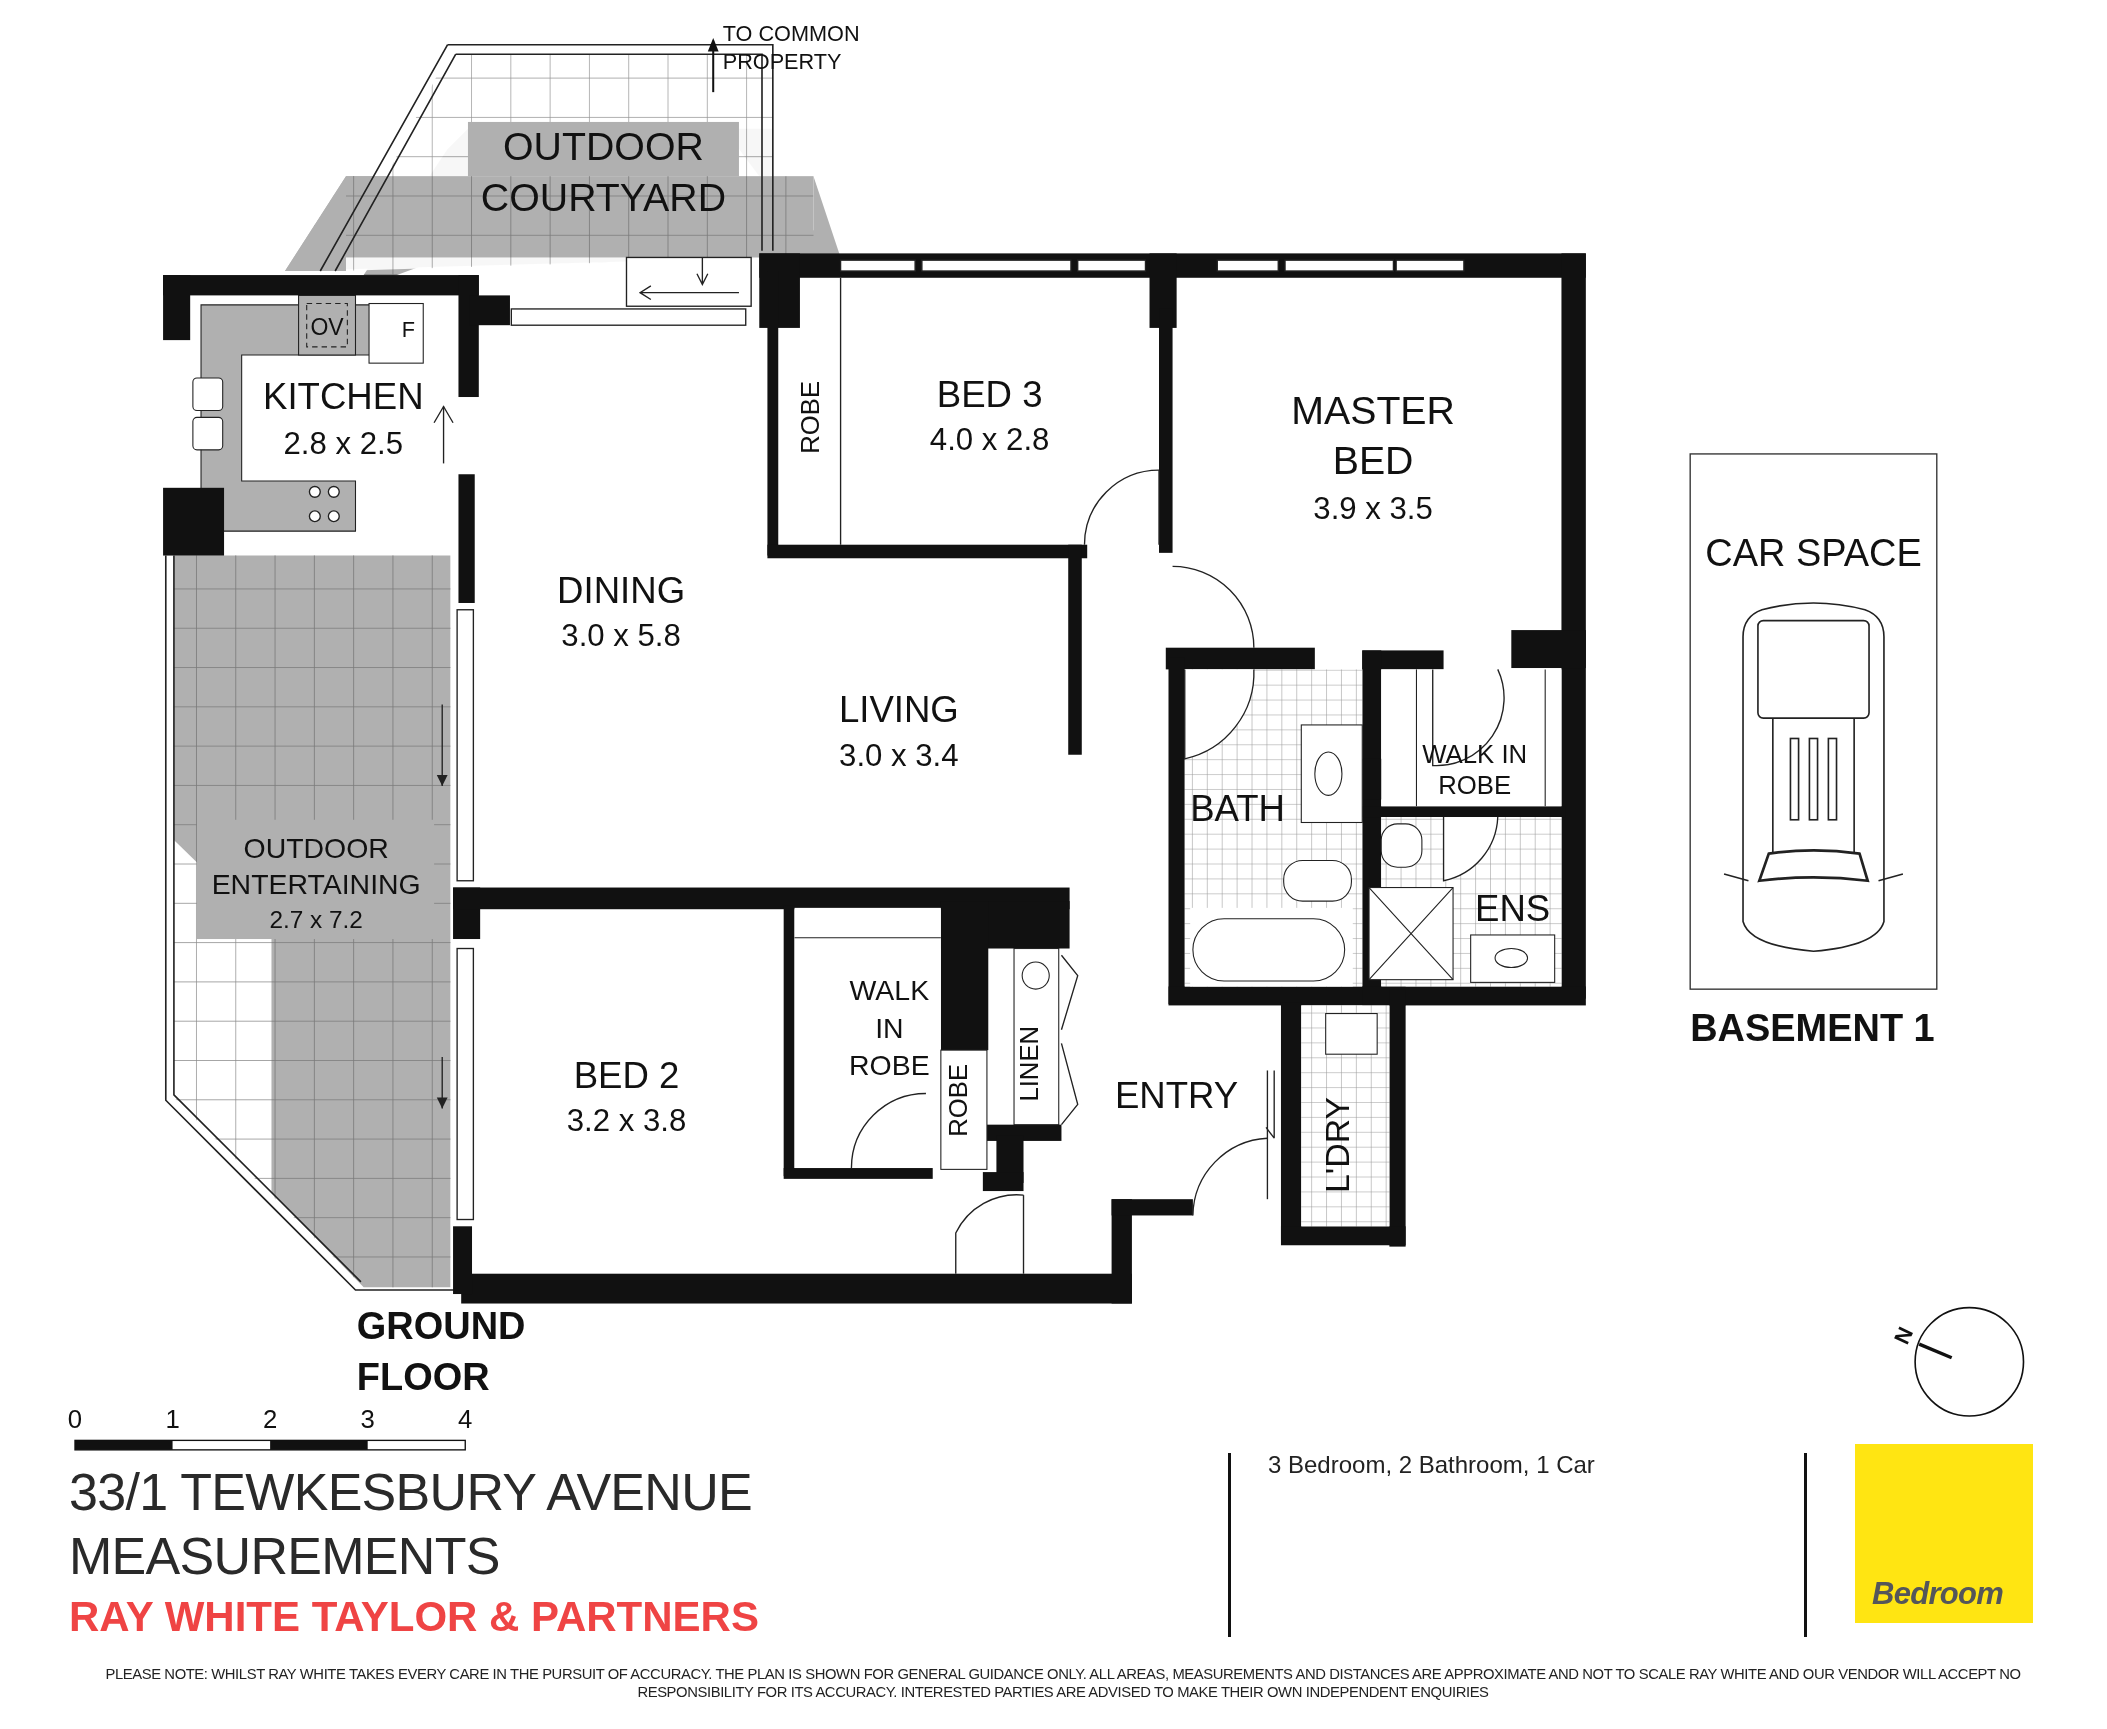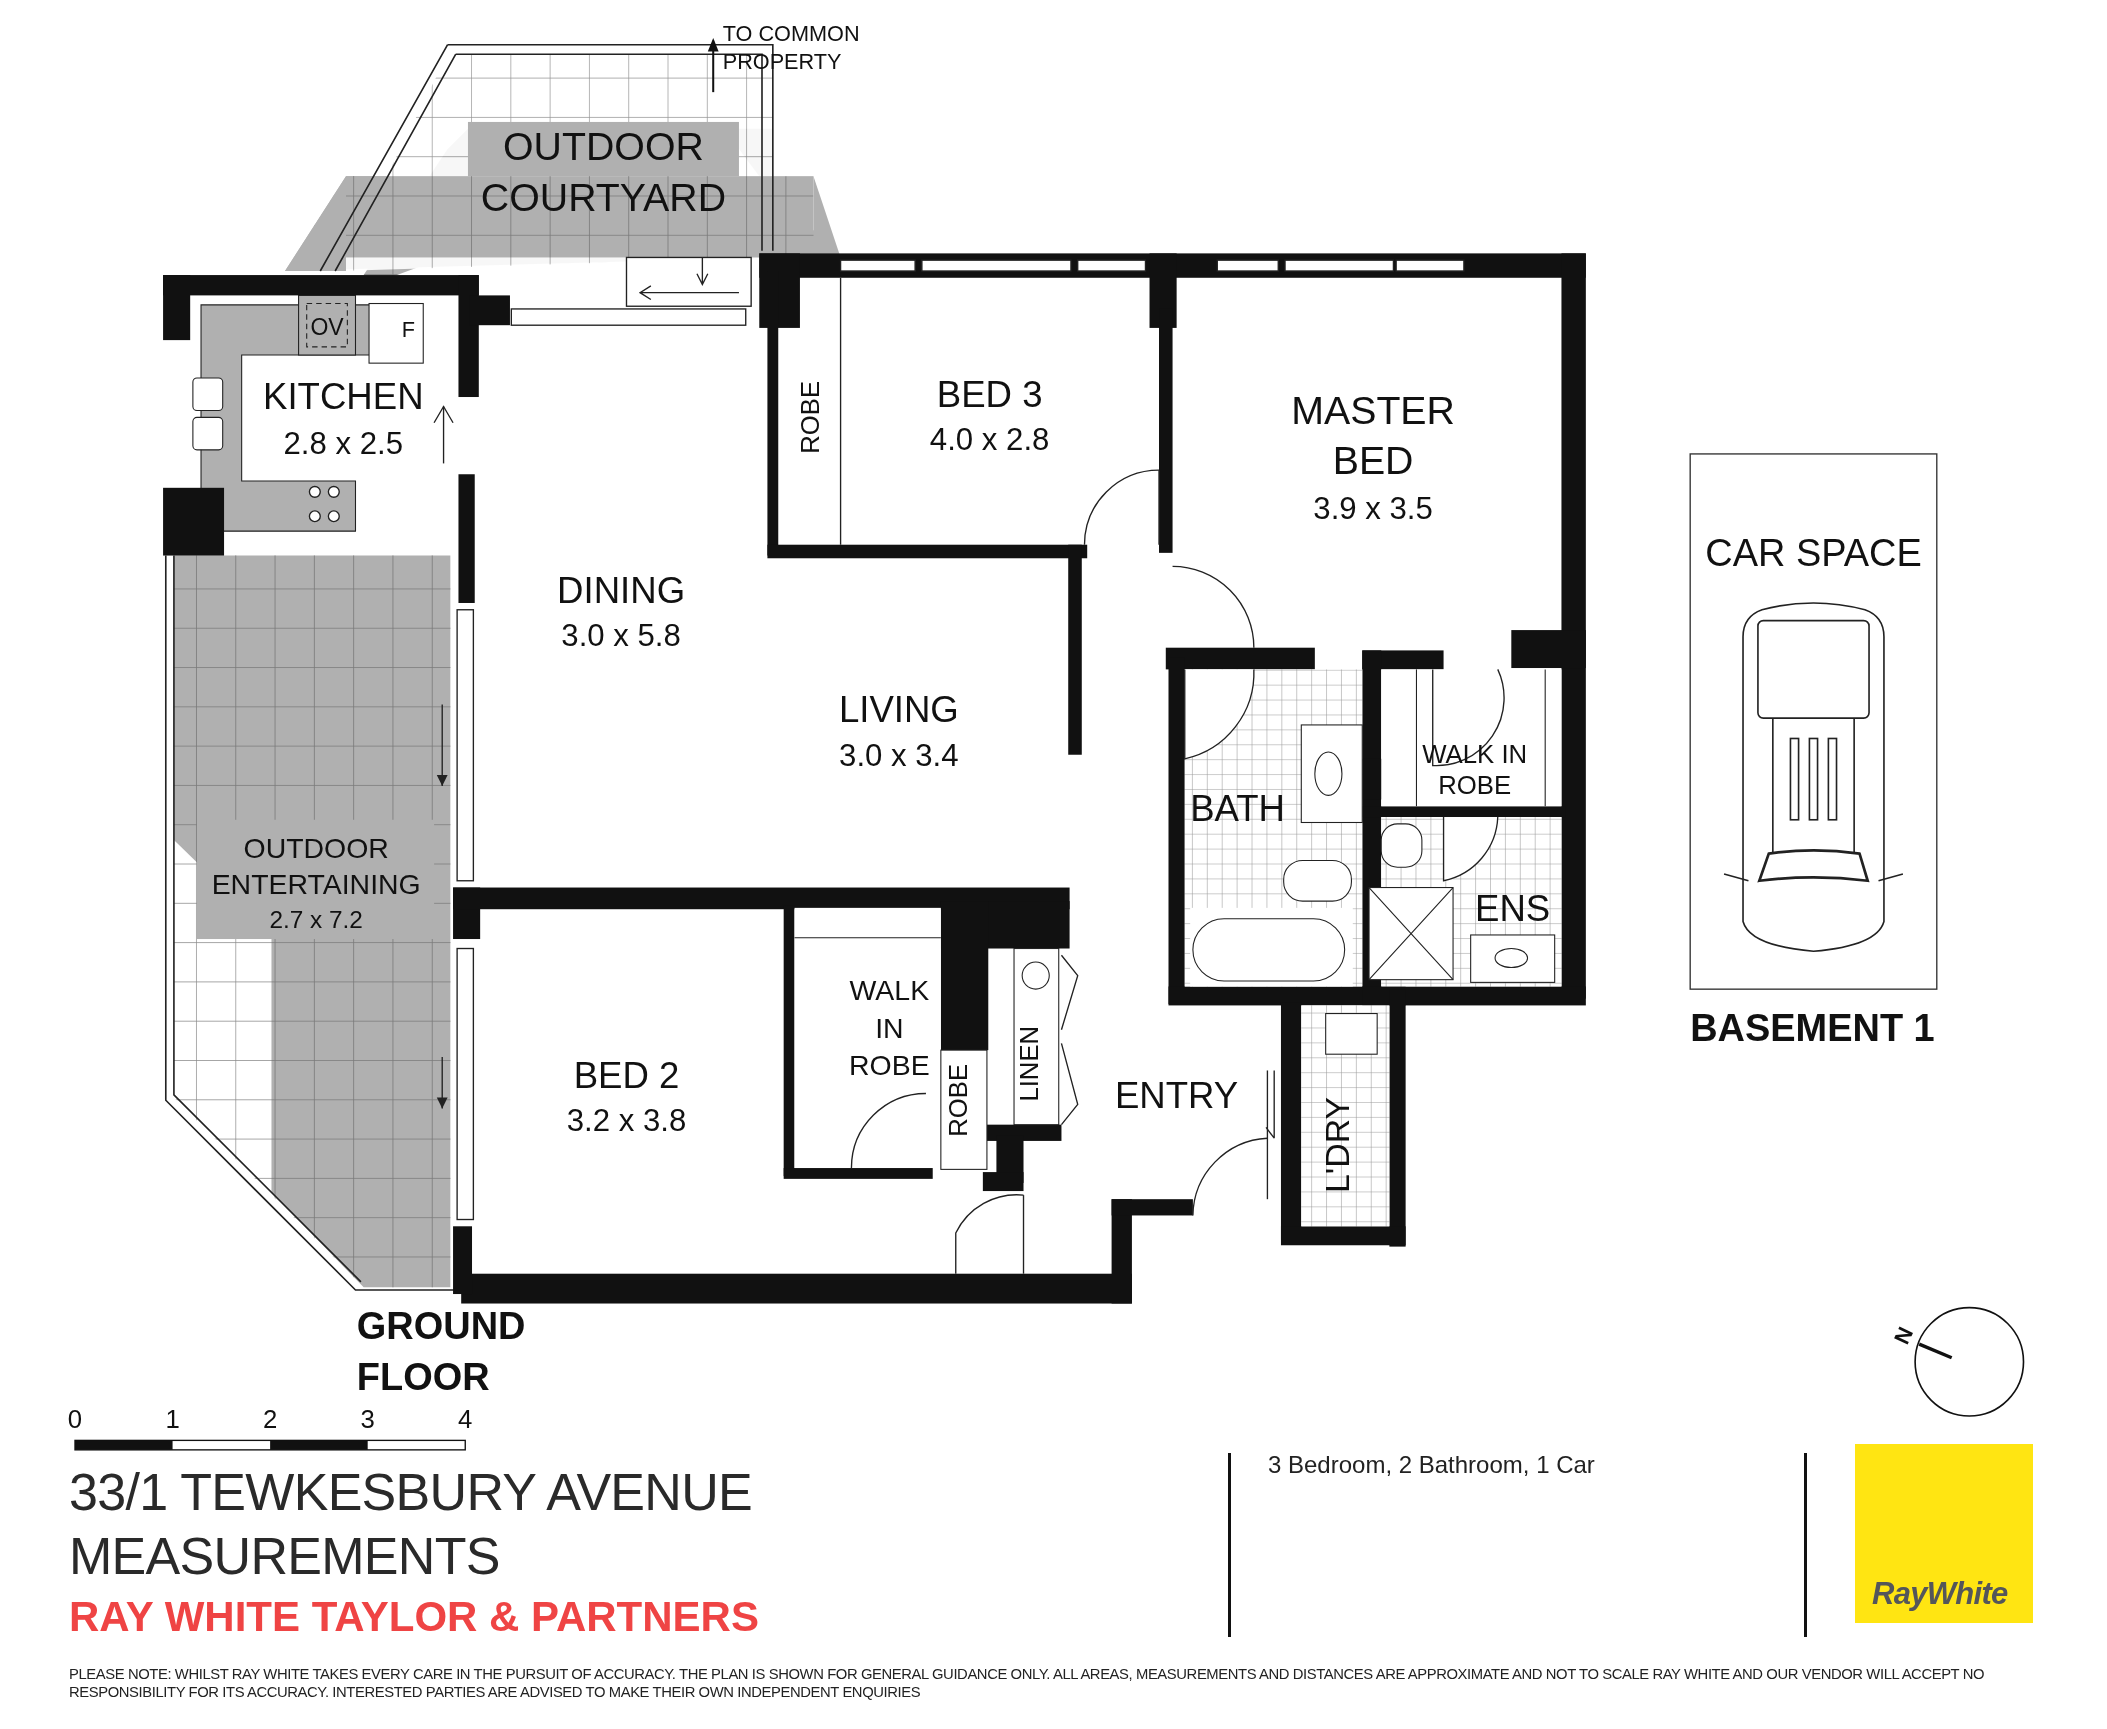--- a/index.html
+++ b/index.html
@@ -3,21 +3,21 @@
 <meta charset="utf-8">
 <style>
   html,body{margin:0;padding:0;background:#fff;}
   body{width:2108px;height:1729px;position:relative;overflow:hidden;font-family:"Liberation Sans",sans-serif;}
   #plan{position:absolute;left:0;top:0;width:2108px;height:1729px;}
   .lbl{font-family:"Liberation Sans",sans-serif;fill:#111;}
   .abs{position:absolute;font-family:"Liberation Sans",sans-serif;color:#222;white-space:nowrap;}
   .addr{font-size:52px;color:#2a2a2a;letter-spacing:-0.7px;}
   .agency{font-size:42px;font-weight:bold;color:#ef4444;}
   .summary{font-size:24px;color:#222;}
-  .disclaimer{font-size:14.8px;color:#222;line-height:18px;white-space:normal;width:1988px;letter-spacing:-0.4px;}
+  .disclaimer{font-size:14.8px;color:#222;line-height:18px;white-space:normal;width:1988px;letter-spacing:-0.4px;text-align:center;}
   .vline{position:absolute;width:2.8px;background:#111;}
   .logo{position:absolute;background:#FFE512;}
   .logo-text{position:absolute;font-family:"Liberation Sans",sans-serif;font-weight:bold;font-style:italic;color:#54565A;font-size:31px;letter-spacing:-0.7px;}
 </style>
 </head>
 <body>
 
 <svg id="plan" viewBox="0 0 1555 1276" xmlns="http://www.w3.org/2000/svg">
   <defs>
     <pattern id="tileG" width="29" height="29" patternUnits="userSpaceOnUse">
@@ -278,17 +278,17 @@
 
 <div class="abs addr" style="left:69px;top:1462px;">33/1 TEWKESBURY AVENUE</div>
 <div class="abs addr" style="left:69px;top:1526px;">MEASUREMENTS</div>
 <div class="abs agency" style="left:69px;top:1593px;">RAY WHITE TAYLOR &amp; PARTNERS</div>
 
 <div class="vline" style="left:1228px;top:1453px;height:184px;"></div>
 <div class="abs summary" style="left:1268px;top:1451px;">3 Bedroom, 2 Bathroom, 1 Car</div>
 <div class="vline" style="left:1804px;top:1453px;height:184px;"></div>
 
 <div class="logo" style="left:1855px;top:1444px;width:178px;height:179px;">
-  <div class="logo-text" style="left:17px;top:132px;">RayWhite</div>
+  <div class="logo-text" style="left:17px;top:132px;">Bedroom</div>
 </div>
 
 <div class="abs disclaimer" style="left:69px;top:1665px;">PLEASE NOTE: WHILST RAY WHITE TAKES EVERY CARE IN THE PURSUIT OF ACCURACY. THE PLAN IS SHOWN FOR GENERAL GUIDANCE ONLY. ALL AREAS, MEASUREMENTS AND DISTANCES ARE APPROXIMATE AND NOT TO SCALE RAY WHITE AND OUR VENDOR WILL ACCEPT NO RESPONSIBILITY FOR ITS ACCURACY. INTERESTED PARTIES ARE ADVISED TO MAKE THEIR OWN INDEPENDENT ENQUIRIES</div>
 
 
 </body></html>

